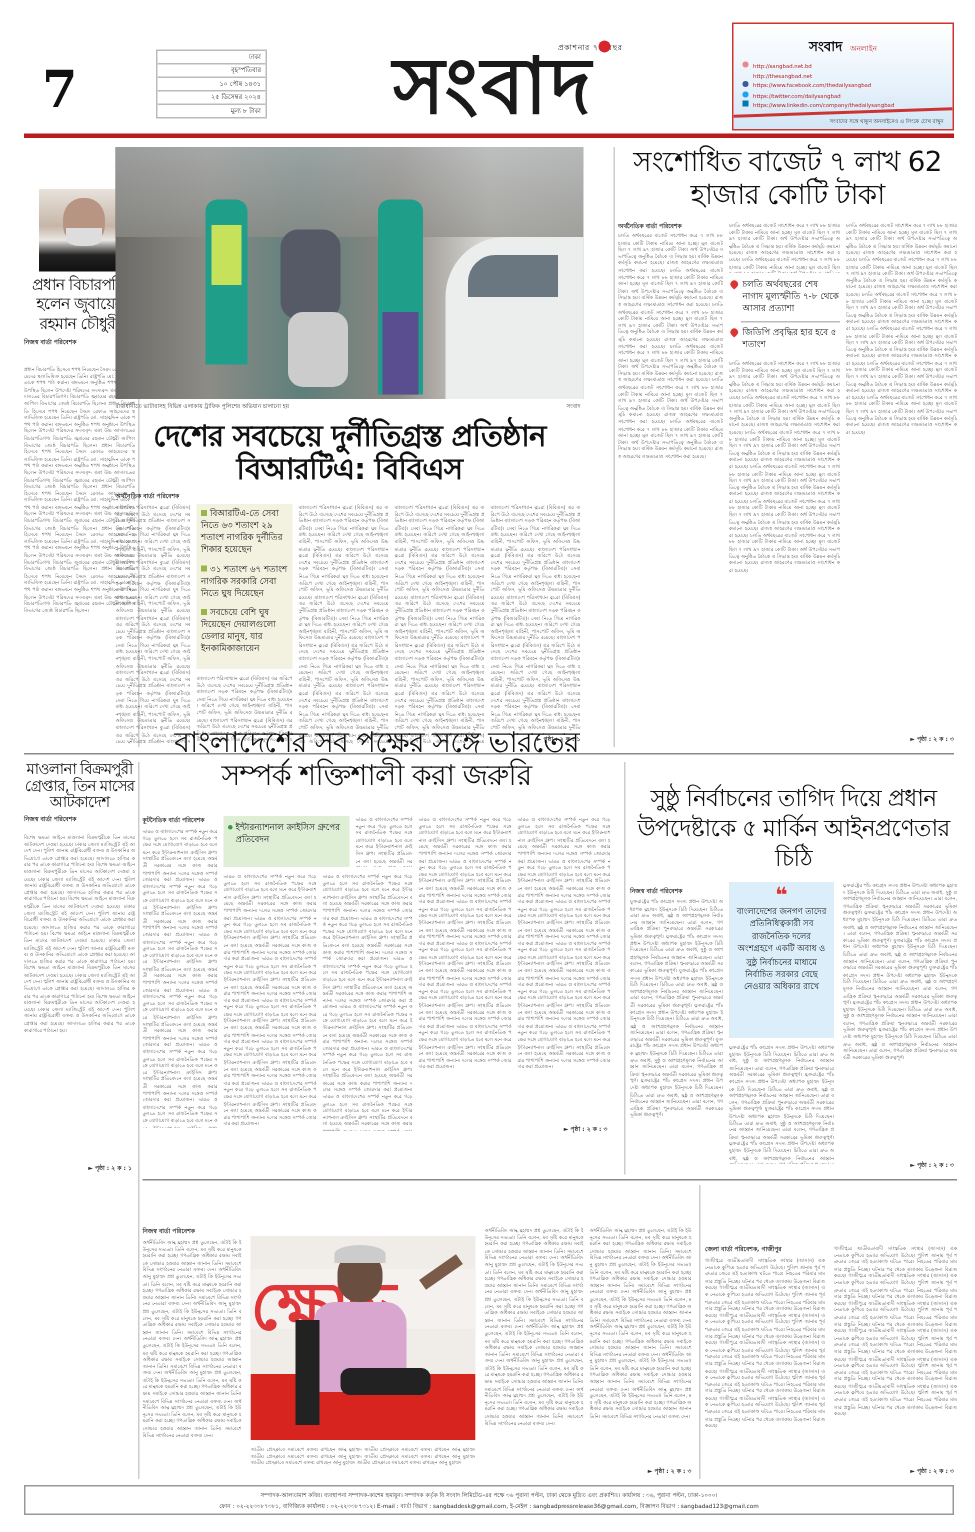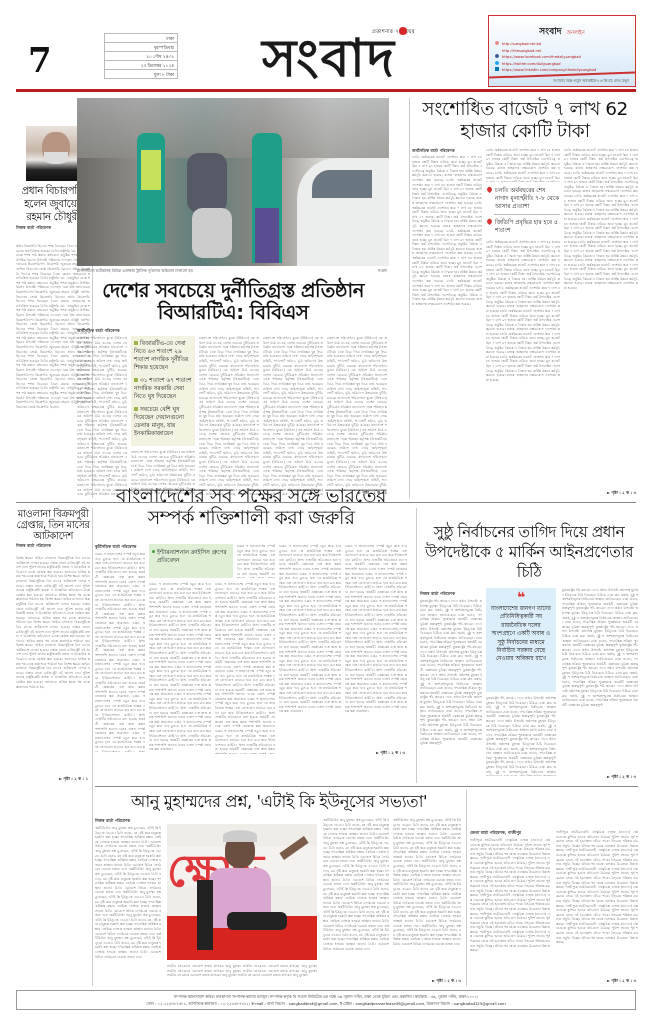--- a/index.html
+++ b/index.html
@@ -164,21 +164,20 @@
     <div style="font-size:5.6px;line-height:8.4px;color:#222;margin-top:2px;">বাংলাদেশের জনগণ তাদের প্রতিনিধিত্বকারী সব রাজনৈতিক দলের অংশগ্রহণে একটি অবাধ ও সুষ্ঠু নির্বাচনের মাধ্যমে নির্বাচিত সরকার বেছে নেওয়ার অধিকার রাখে</div>
   </div>
   <div class="txtblk" style="left:66px;top:188px;width:70px;height:80px;">যুক্তরাষ্ট্রের পাঁচ কংগ্রেস সদস্য প্রধান উপদেষ্টা অধ্যাপক মুহাম্মদ ইউনূসকে চিঠি দিয়েছেন। চিঠিতে তারা দ্রুত অবাধ, সুষ্ঠু ও অংশগ্রহণমূলক নির্বাচনের আহ্বান জানিয়েছেন। তারা বলেন, গণতান্ত্রিক প্রক্রিয়া পুনরুদ্ধারে অন্তর্বর্তী সরকারের ভূমিকা গুরুত্বপূর্ণ। যুক্তরাষ্ট্রের পাঁচ কংগ্রেস সদস্য প্রধান উপদেষ্টা অধ্যাপক মুহাম্মদ ইউনূসকে চিঠি দিয়েছেন। চিঠিতে তারা দ্রুত অবাধ, সুষ্ঠু ও অংশগ্রহণমূলক নির্বাচনের আহ্বান জানিয়েছেন। তারা বলেন, গণতান্ত্রিক প্রক্রিয়া পুনরুদ্ধারে অন্তর্বর্তী সরকারের ভূমিকা গুরুত্বপূর্ণ। যুক্তরাষ্ট্রের পাঁচ কংগ্রেস সদস্য প্রধান উপদেষ্টা অধ্যাপক মুহাম্মদ ইউনূসকে চিঠি দিয়েছেন। চিঠিতে তারা দ্রুত অবাধ, সুষ্ঠু ও অংশগ্রহণমূলক নির্বাচনের আহ্বান জানিয়েছেন। তারা বলেন, গণতান্ত্রিক প্রক্রিয়া পুনরুদ্ধারে অন্তর্বর্তী সরকারের ভূমিকা গুরুত্বপূর্ণ। যুক্তরাষ্ট্রের পাঁচ কংগ্রেস সদস্য প্রধান উপদেষ্টা অধ্যাপক মুহাম্মদ ইউনূসকে চিঠি দিয়েছেন। চিঠিতে তারা দ্রুত অবাধ, সুষ্ঠু ও অংশগ্রহণমূলক নির্বাচনের আহ্বান জানিয়েছেন। তারা বলেন, গণতান্ত্রিক প্রক্রিয়া পুনরুদ্ধারে অন্তর্বর্তী সরকারের ভূমিকা গুরুত্বপূর্ণ। যুক্তরাষ্ট্রের পাঁচ কংগ্রেস সদস্য প্রধান উপদেষ্টা অধ্যাপক মুহাম্মদ ইউনূসকে চিঠি দিয়েছেন। চিঠিতে তারা দ্রুত অবাধ, সুষ্ঠু ও অংশগ্রহণমূলক নির্বাচনের আহ্বান জানিয়েছেন। তারা বলেন, গণতান্ত্রিক প্রক্রিয়া পুনরুদ্ধারে অন্তর্বর্তী সরকারের ভূমিকা গুরুত্বপূর্ণ। যুক্তরাষ্ট্রের পাঁচ কংগ্রেস সদস্য প্রধান উপদেষ্টা অধ্যাপক মুহাম্মদ ইউনূসকে চিঠি দিয়েছেন। চিঠিতে তারা দ্রুত অবাধ, সুষ্ঠু ও অংশগ্রহণমূলক নির্বাচনের আহ্বান জানিয়েছেন। তারা বলেন, গণতান্ত্রিক প্রক্রিয়া পুনরুদ্ধারে অন্তর্বর্তী সরকারের ভূমিকা গুরুত্বপূর্ণ। </div>
   <div class="txtblk" style="left:142px;top:80px;width:76px;height:180px;">যুক্তরাষ্ট্রের পাঁচ কংগ্রেস সদস্য প্রধান উপদেষ্টা অধ্যাপক মুহাম্মদ ইউনূসকে চিঠি দিয়েছেন। চিঠিতে তারা দ্রুত অবাধ, সুষ্ঠু ও অংশগ্রহণমূলক নির্বাচনের আহ্বান জানিয়েছেন। তারা বলেন, গণতান্ত্রিক প্রক্রিয়া পুনরুদ্ধারে অন্তর্বর্তী সরকারের ভূমিকা গুরুত্বপূর্ণ। যুক্তরাষ্ট্রের পাঁচ কংগ্রেস সদস্য প্রধান উপদেষ্টা অধ্যাপক মুহাম্মদ ইউনূসকে চিঠি দিয়েছেন। চিঠিতে তারা দ্রুত অবাধ, সুষ্ঠু ও অংশগ্রহণমূলক নির্বাচনের আহ্বান জানিয়েছেন। তারা বলেন, গণতান্ত্রিক প্রক্রিয়া পুনরুদ্ধারে অন্তর্বর্তী সরকারের ভূমিকা গুরুত্বপূর্ণ। যুক্তরাষ্ট্রের পাঁচ কংগ্রেস সদস্য প্রধান উপদেষ্টা অধ্যাপক মুহাম্মদ ইউনূসকে চিঠি দিয়েছেন। চিঠিতে তারা দ্রুত অবাধ, সুষ্ঠু ও অংশগ্রহণমূলক নির্বাচনের আহ্বান জানিয়েছেন। তারা বলেন, গণতান্ত্রিক প্রক্রিয়া পুনরুদ্ধারে অন্তর্বর্তী সরকারের ভূমিকা গুরুত্বপূর্ণ। যুক্তরাষ্ট্রের পাঁচ কংগ্রেস সদস্য প্রধান উপদেষ্টা অধ্যাপক মুহাম্মদ ইউনূসকে চিঠি দিয়েছেন। চিঠিতে তারা দ্রুত অবাধ, সুষ্ঠু ও অংশগ্রহণমূলক নির্বাচনের আহ্বান জানিয়েছেন। তারা বলেন, গণতান্ত্রিক প্রক্রিয়া পুনরুদ্ধারে অন্তর্বর্তী সরকারের ভূমিকা গুরুত্বপূর্ণ। যুক্তরাষ্ট্রের পাঁচ কংগ্রেস সদস্য প্রধান উপদেষ্টা অধ্যাপক মুহাম্মদ ইউনূসকে চিঠি দিয়েছেন। চিঠিতে তারা দ্রুত অবাধ, সুষ্ঠু ও অংশগ্রহণমূলক নির্বাচনের আহ্বান জানিয়েছেন। তারা বলেন, গণতান্ত্রিক প্রক্রিয়া পুনরুদ্ধারে অন্তর্বর্তী সরকারের ভূমিকা গুরুত্বপূর্ণ। যুক্তরাষ্ট্রের পাঁচ কংগ্রেস সদস্য প্রধান উপদেষ্টা অধ্যাপক মুহাম্মদ ইউনূসকে চিঠি দিয়েছেন। চিঠিতে তারা দ্রুত অবাধ, সুষ্ঠু ও অংশগ্রহণমূলক নির্বাচনের আহ্বান জানিয়েছেন। তারা বলেন, গণতান্ত্রিক প্রক্রিয়া পুনরুদ্ধারে অন্তর্বর্তী সরকারের ভূমিকা গুরুত্বপূর্ণ। </div>
   <div class="cont" style="position:absolute;right:2px;top:266px;">► পৃষ্ঠা : ২ ক : ৩</div>
 </div>
 
 <div class="hrule" style="left:95px;top:786px;width:543px;background:#888;"></div>
 
 <div class="abs" style="left:95px;top:790px;width:368px;height:198px;">
-  <div class="hl" style="position:absolute;left:0;top:2px;width:368px;font-size:16.5px;line-height:20px;">আনু মুহাম্মদের প্রশ্ন, 'এটাই কি ইউনূসের সভ্যতা'</div>
   <div class="byline" style="position:absolute;left:0;top:28px;width:66px;">নিজস্ব বার্তা পরিবেশক</div>
   <div class="txtblk" style="left:0;top:36px;width:66px;height:158px;">অর্থনীতিবিদ আনু মুহাম্মদ প্রশ্ন তুলেছেন, এটাই কি ইউনূসের সভ্যতা। তিনি বলেন, মব সৃষ্টি করে মানুষকে হয়রানি করা হচ্ছে। গণতান্ত্রিক অধিকার রক্ষায় সবাইকে সোচ্চার হওয়ার আহ্বান জানান তিনি। সমাবেশে বিভিন্ন সংগঠনের নেতারা বক্তব্য দেন। অর্থনীতিবিদ আনু মুহাম্মদ প্রশ্ন তুলেছেন, এটাই কি ইউনূসের সভ্যতা। তিনি বলেন, মব সৃষ্টি করে মানুষকে হয়রানি করা হচ্ছে। গণতান্ত্রিক অধিকার রক্ষায় সবাইকে সোচ্চার হওয়ার আহ্বান জানান তিনি। সমাবেশে বিভিন্ন সংগঠনের নেতারা বক্তব্য দেন। অর্থনীতিবিদ আনু মুহাম্মদ প্রশ্ন তুলেছেন, এটাই কি ইউনূসের সভ্যতা। তিনি বলেন, মব সৃষ্টি করে মানুষকে হয়রানি করা হচ্ছে। গণতান্ত্রিক অধিকার রক্ষায় সবাইকে সোচ্চার হওয়ার আহ্বান জানান তিনি। সমাবেশে বিভিন্ন সংগঠনের নেতারা বক্তব্য দেন। অর্থনীতিবিদ আনু মুহাম্মদ প্রশ্ন তুলেছেন, এটাই কি ইউনূসের সভ্যতা। তিনি বলেন, মব সৃষ্টি করে মানুষকে হয়রানি করা হচ্ছে। গণতান্ত্রিক অধিকার রক্ষায় সবাইকে সোচ্চার হওয়ার আহ্বান জানান তিনি। সমাবেশে বিভিন্ন সংগঠনের নেতারা বক্তব্য দেন। অর্থনীতিবিদ আনু মুহাম্মদ প্রশ্ন তুলেছেন, এটাই কি ইউনূসের সভ্যতা। তিনি বলেন, মব সৃষ্টি করে মানুষকে হয়রানি করা হচ্ছে। গণতান্ত্রিক অধিকার রক্ষায় সবাইকে সোচ্চার হওয়ার আহ্বান জানান তিনি। সমাবেশে বিভিন্ন সংগঠনের নেতারা বক্তব্য দেন। অর্থনীতিবিদ আনু মুহাম্মদ প্রশ্ন তুলেছেন, এটাই কি ইউনূসের সভ্যতা। তিনি বলেন, মব সৃষ্টি করে মানুষকে হয়রানি করা হচ্ছে। গণতান্ত্রিক অধিকার রক্ষায় সবাইকে সোচ্চার হওয়ার আহ্বান জানান তিনি। সমাবেশে বিভিন্ন সংগঠনের নেতারা বক্তব্য দেন। </div>
 
   <div style="position:absolute;left:72px;top:34px;width:150px;height:136px;background:#f0ece8;overflow:hidden;">
     <div style="position:absolute;left:0;top:22px;width:150px;height:40px;background:#f4f1ef;"></div>
     <div style="position:absolute;left:0;top:14px;font-size:44px;font-weight:bold;color:#e0373a;letter-spacing:-2px;">ক্ষোভ</div>
     <div style="position:absolute;left:0;top:92px;width:150px;height:44px;background:#d8241f;"></div>
     <div style="position:absolute;left:58px;top:10px;width:30px;height:34px;border-radius:45%;background:#6a4f40;"></div>
     <div style="position:absolute;left:56px;top:6px;width:34px;height:12px;border-radius:50% 50% 0 0;background:#ccc;"></div>
     <div style="position:absolute;left:42px;top:44px;width:62px;height:60px;background:#d8a6cf;border-radius:14px 14px 0 0;"></div>

